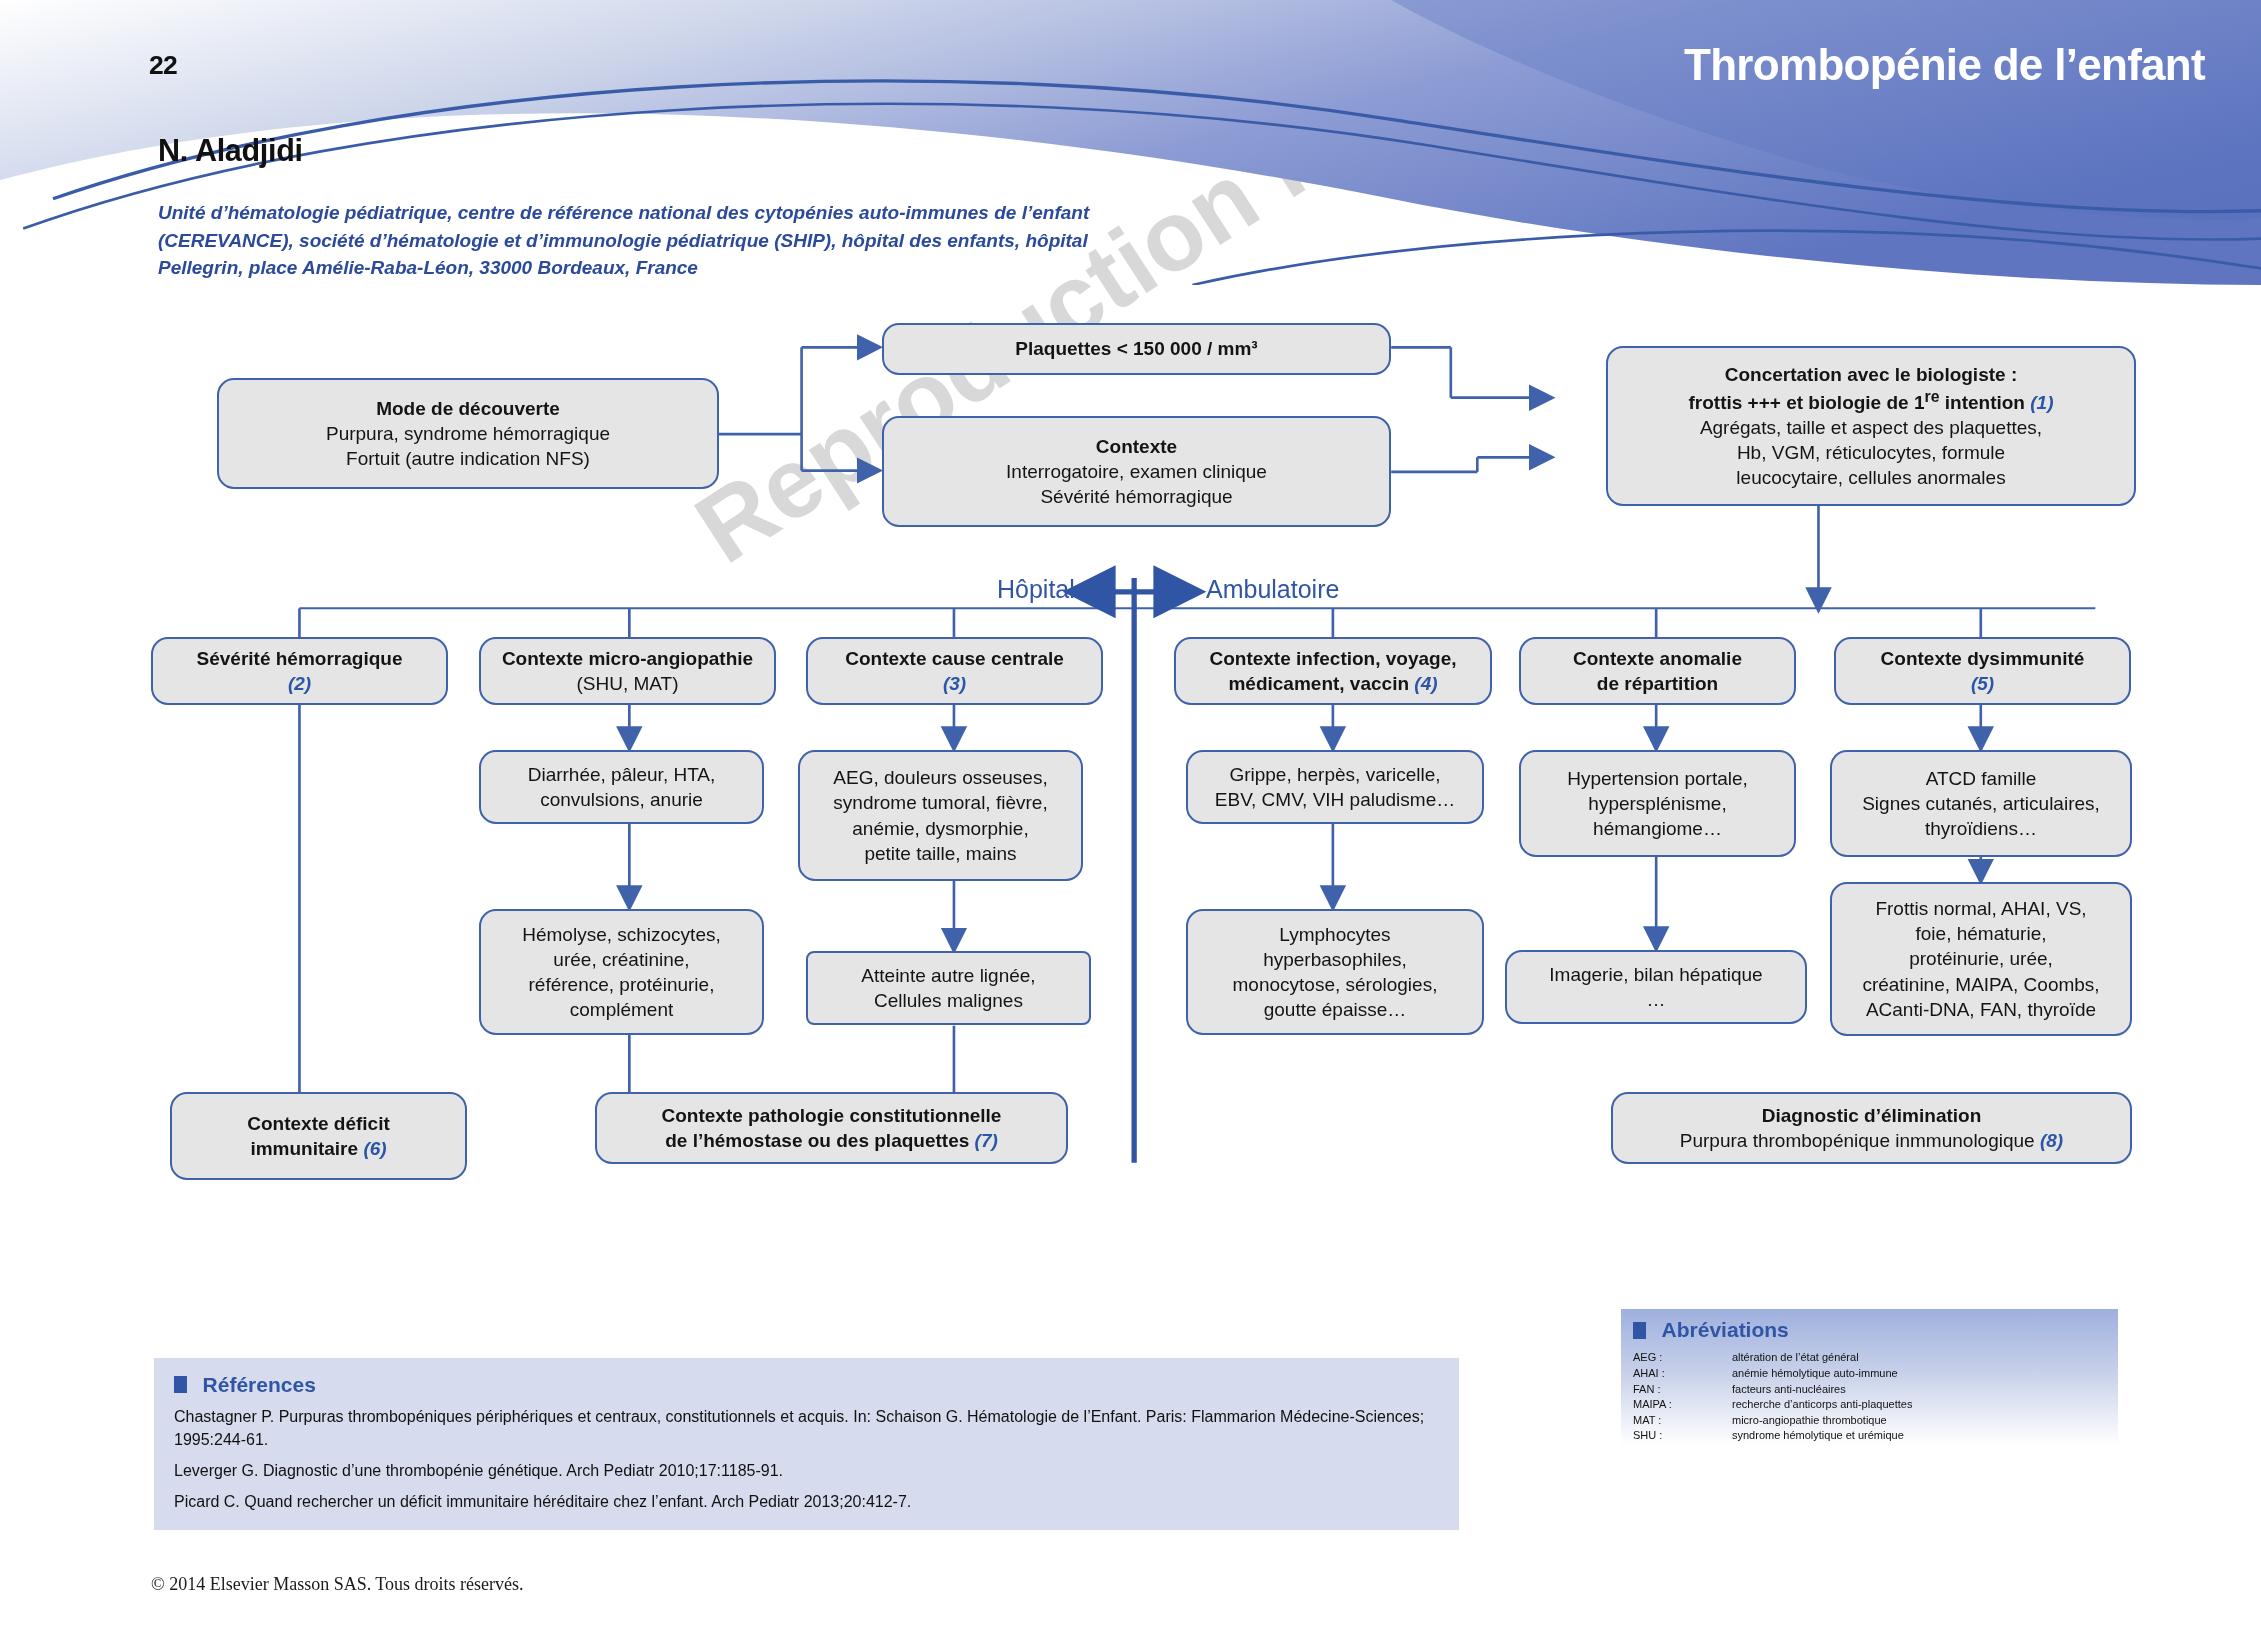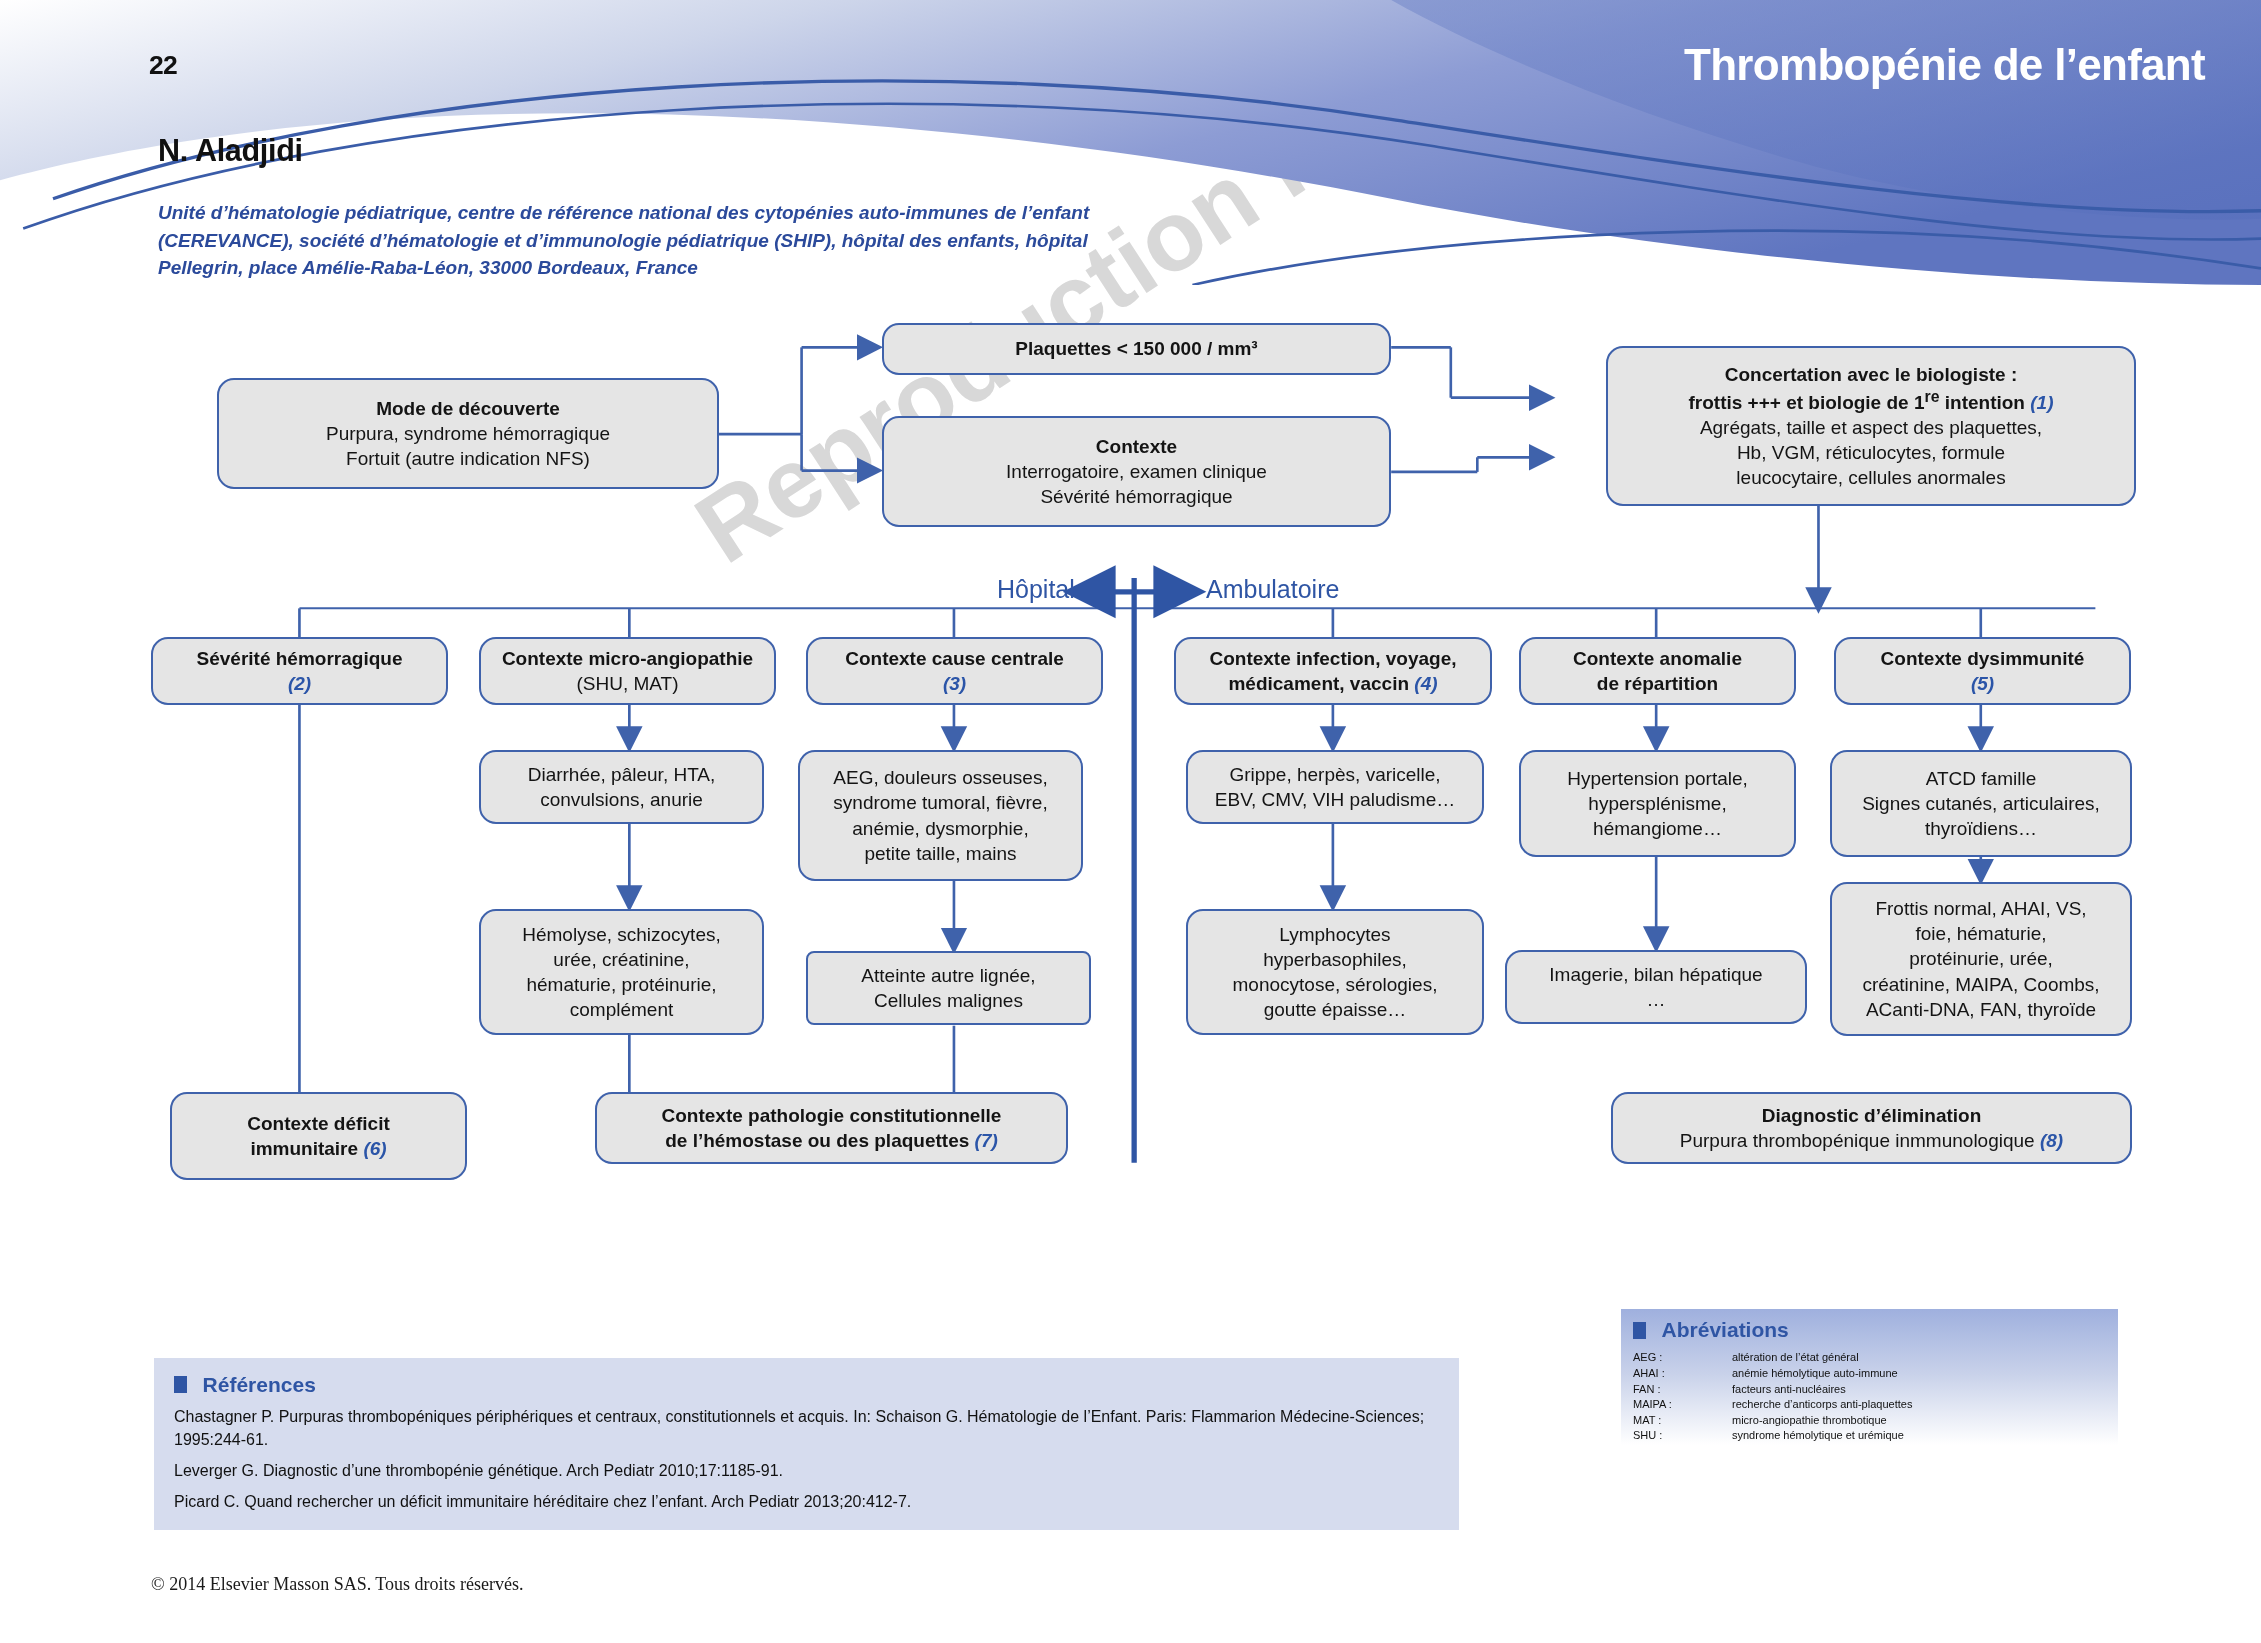--- a/index.html
+++ b/index.html
@@ -312,21 +312,21 @@
       <span class="plain">ATCD famille</span>
       <span class="plain">Signes cutanés, articulaires,</span>
       <span class="plain">thyroïdiens…</span>
     </div>
   </div>
 
   <div class="node" style="left:479px;top:909px;width:285px;height:126px;">
     <div>
       <span class="plain">Hémolyse, schizocytes,</span>
       <span class="plain">urée, créatinine,</span>
-      <span class="plain">hématurie, protéinurie,</span>
+      <span class="plain">référence, protéinurie,</span>
       <span class="plain">complément</span>
     </div>
   </div>
 
   <div class="node" style="left:806px;top:951px;width:285px;height:74px;border-radius:8px;">
     <div>
       <span class="plain">Atteinte autre lignée,</span>
       <span class="plain">Cellules malignes</span>
     </div>
   </div>

